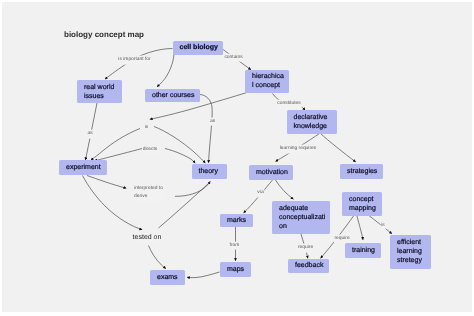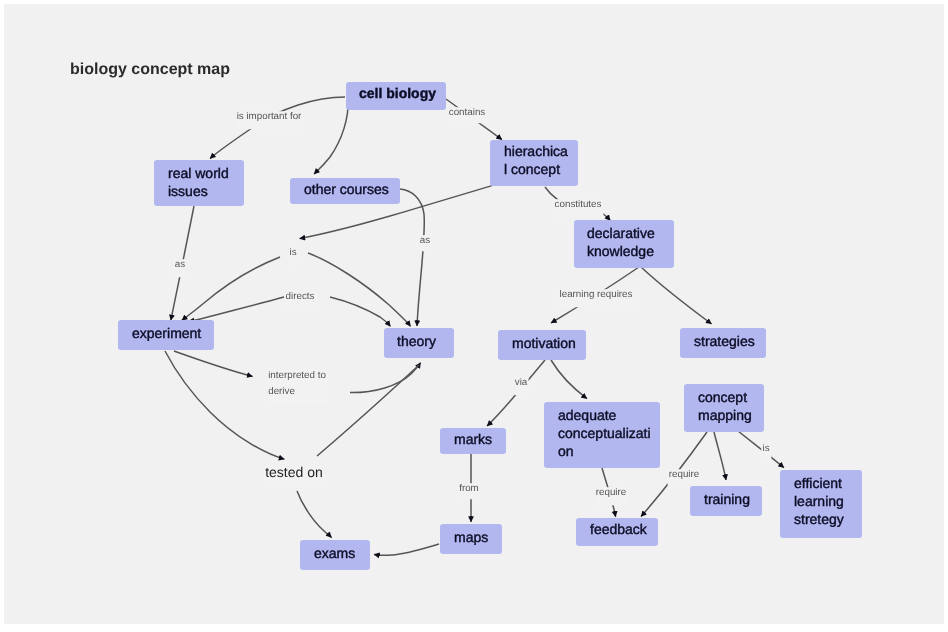--- a/index.html
+++ b/index.html
@@ -1,18 +1,18 @@
 <!DOCTYPE html>
 <html><head>
 <meta charset="utf-8">
 <style>
   html,body{margin:0;padding:0;}
   body{width:474px;height:316px;background:#ffffff;font-family:"Liberation Sans",sans-serif;overflow:hidden;-webkit-font-smoothing:antialiased;text-rendering:geometricPrecision;}
   #canvas{position:absolute;left:2px;top:2px;width:470px;height:310px;background:#f1f1f1;}
-  #title{position:absolute;left:35px;top:30px;font-size:8px;font-weight:bold;color:#2b2b2b;}
+  #title{position:absolute;left:64px;top:30px;font-size:8px;font-weight:bold;color:#2b2b2b;}
   #edges{position:absolute;left:0;top:0;width:474px;height:316px;}
   .node{position:absolute;background:#b2b8ef;border-radius:1.5px;color:#0d0d26;
         display:flex;-webkit-text-stroke:0.2px #0d0d26;align-items:center;justify-content:flex-start;text-align:left;
         font-size:7px;line-height:9px;box-sizing:border-box;padding:0 7px;white-space:pre;}
   .node.root{font-weight:bold;font-size:7px;}
   .elabel{position:absolute;font-size:4.9px;color:#555;white-space:pre;transform:translate(-50%,-50%);line-height:8px;text-align:center;background:#f2f2f2;padding:0.4px 0.6px;}
   .elabel.left{transform:none;text-align:left;}
   .elabel.big{font-size:7px;color:#222;}
 </style>
 </head>

